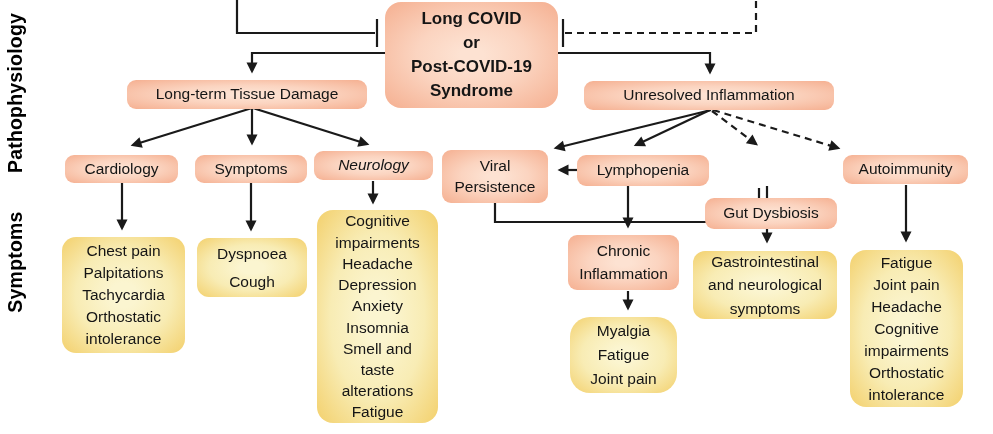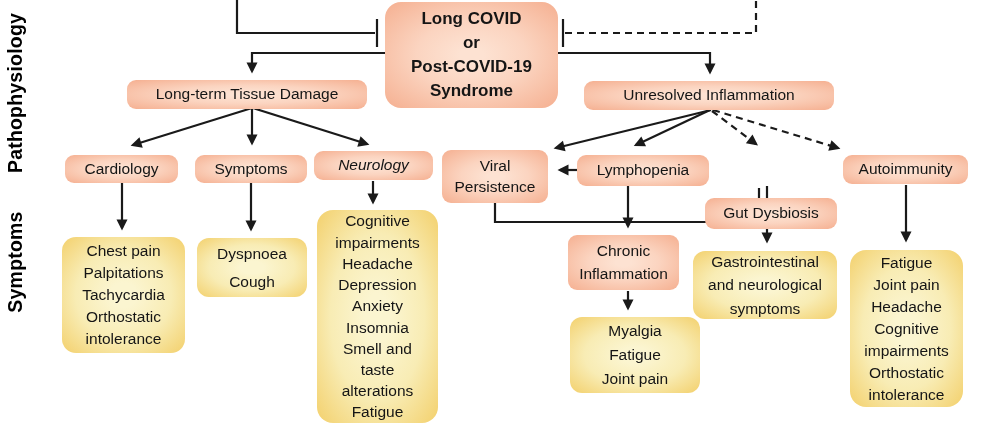--- a/index.html
+++ b/index.html
@@ -131,21 +131,21 @@
 impairments
 Headache
 Depression
 Anxiety
 Insomnia
 Smell and
 taste
 alterations
 Fatigue</div>
 
-  <div class="node yellow" style="left:570px; top:317px; width:130px; height:76px; line-height:1.55; border-radius:12px;">Myalgia
+  <div class="node yellow" style="left:570px; top:317px; width:107px; height:76px; line-height:1.55; border-radius:20px;">Myalgia
 Fatigue
 Joint pain</div>
 
   <div class="node yellow" style="left:693px; top:251px; width:144px; height:68px; line-height:1.5; border-radius:12px;">Gastrointestinal
 and neurological
 symptoms</div>
 
   <div class="node yellow" style="left:850px; top:250px; width:113px; height:157px; line-height:1.42; border-radius:16px;">Fatigue
 Joint pain
 Headache

